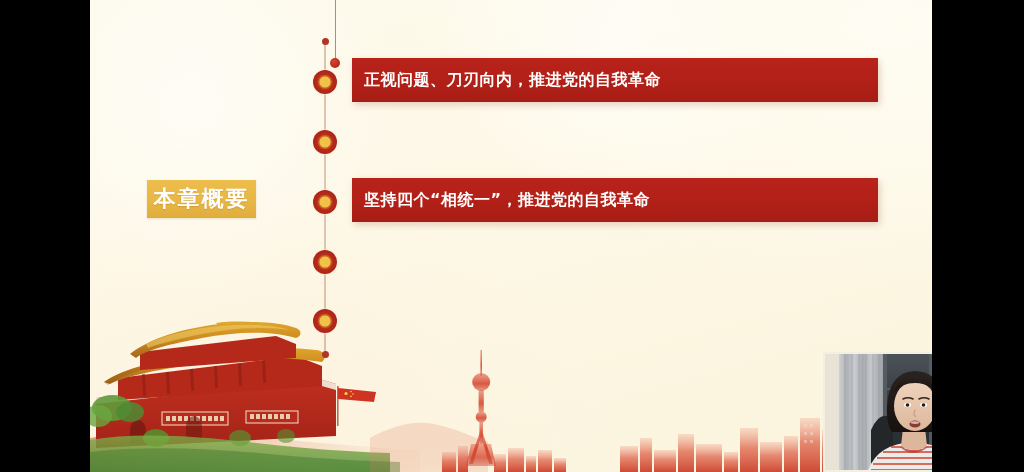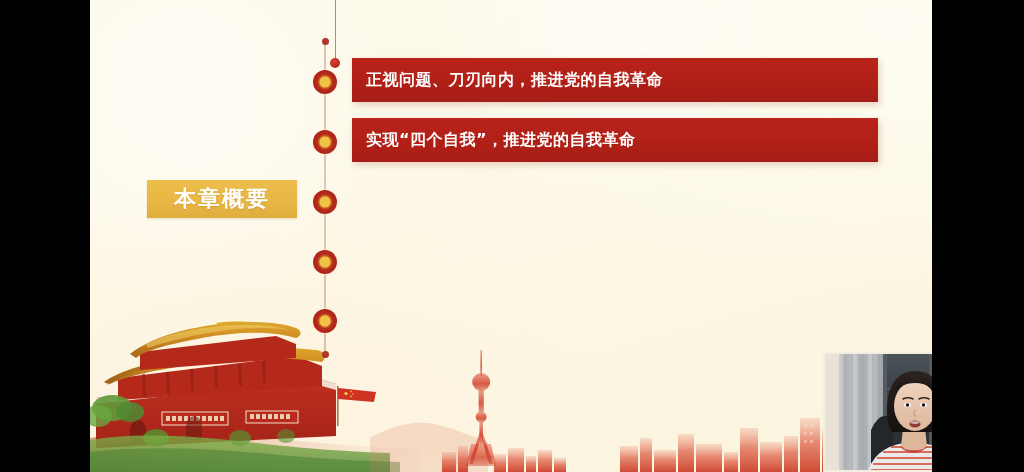--- a/index.html
+++ b/index.html
@@ -45,21 +45,21 @@
       radial-gradient(circle 300px at 12% 22%, rgba(255,255,255,0.55) 0%, rgba(255,255,255,0) 70%),
       radial-gradient(circle 260px at 62% 8%, rgba(255,255,255,0.45) 0%, rgba(255,255,255,0) 70%);
     pointer-events: none;
   }
 
   
   #chapter-label {
     position: absolute;
     left: 57px;   
     top: 180px;
-    width: 150px;
+    width: 109px;
     height: 38px;
     background: linear-gradient(180deg, #edbe4c 0%, #e8b745 55%, #e0ad3c 100%);
     box-shadow: 0 1px 2px rgba(150,110,20,0.20);
     display: flex;
     align-items: center;
     justify-content: center;
   }
   #chapter-label .label-text {
     color: #ffffff;
     font-size: 22px;
@@ -122,23 +122,24 @@
     background: linear-gradient(180deg, #b8231a 0%, #b22017 50%, #a71d15 100%);
     box-shadow: 2px 3px 7px rgba(140, 60, 30, 0.22);
     display: flex;
     align-items: center;
   }
   .bar .bar-text {
     color: #ffffff;
     font-size: 16px;
     font-weight: 600;
     line-height: 1.1;
-    padding-left: 14px;
+    padding-left: 2px;
     letter-spacing: 0.5px;
     white-space: nowrap;
+    margin-left: 10px;
   }
 
   
   #tiananmen {
     position: absolute;
     left: 0px;
     bottom: 0px;
     width: 330px;
     height: 160px;
     pointer-events: none;
@@ -418,22 +419,22 @@
       <div class="node" style="top:32px"></div>
       <div class="node" style="top:92px"></div>
       <div class="node" style="top:152px"></div>
       <div class="node" style="top:212px"></div>
       <div class="node" style="top:271px"></div>
     </div>
 
     <div class="bar" style="top:58px">
       <span class="bar-text">正视问题、刀刃向内，推进党的自我革命</span>
     </div>
-    <div class="bar" style="top:118px">
-      <span class="bar-text">实现“四个自我”，推进党的自我革命</span>
+    <div class="bar" style="top:178px">
+      <span class="bar-text">坚持四个“相统一”，推进党的自我革命</span>
     </div>
 
     <div id="webcam">
       <div class="cam-inner">
         <svg viewBox="0 0 200 120" preserveAspectRatio="none" width="200" height="120">
           <defs>
             <linearGradient id="curtainG" x1="0" y1="0" x2="1" y2="0">
               <stop offset="0%" stop-color="#cfd1d3"></stop>
               <stop offset="18%" stop-color="#aeb1b5"></stop>
               <stop offset="36%" stop-color="#cacdd0"></stop>

